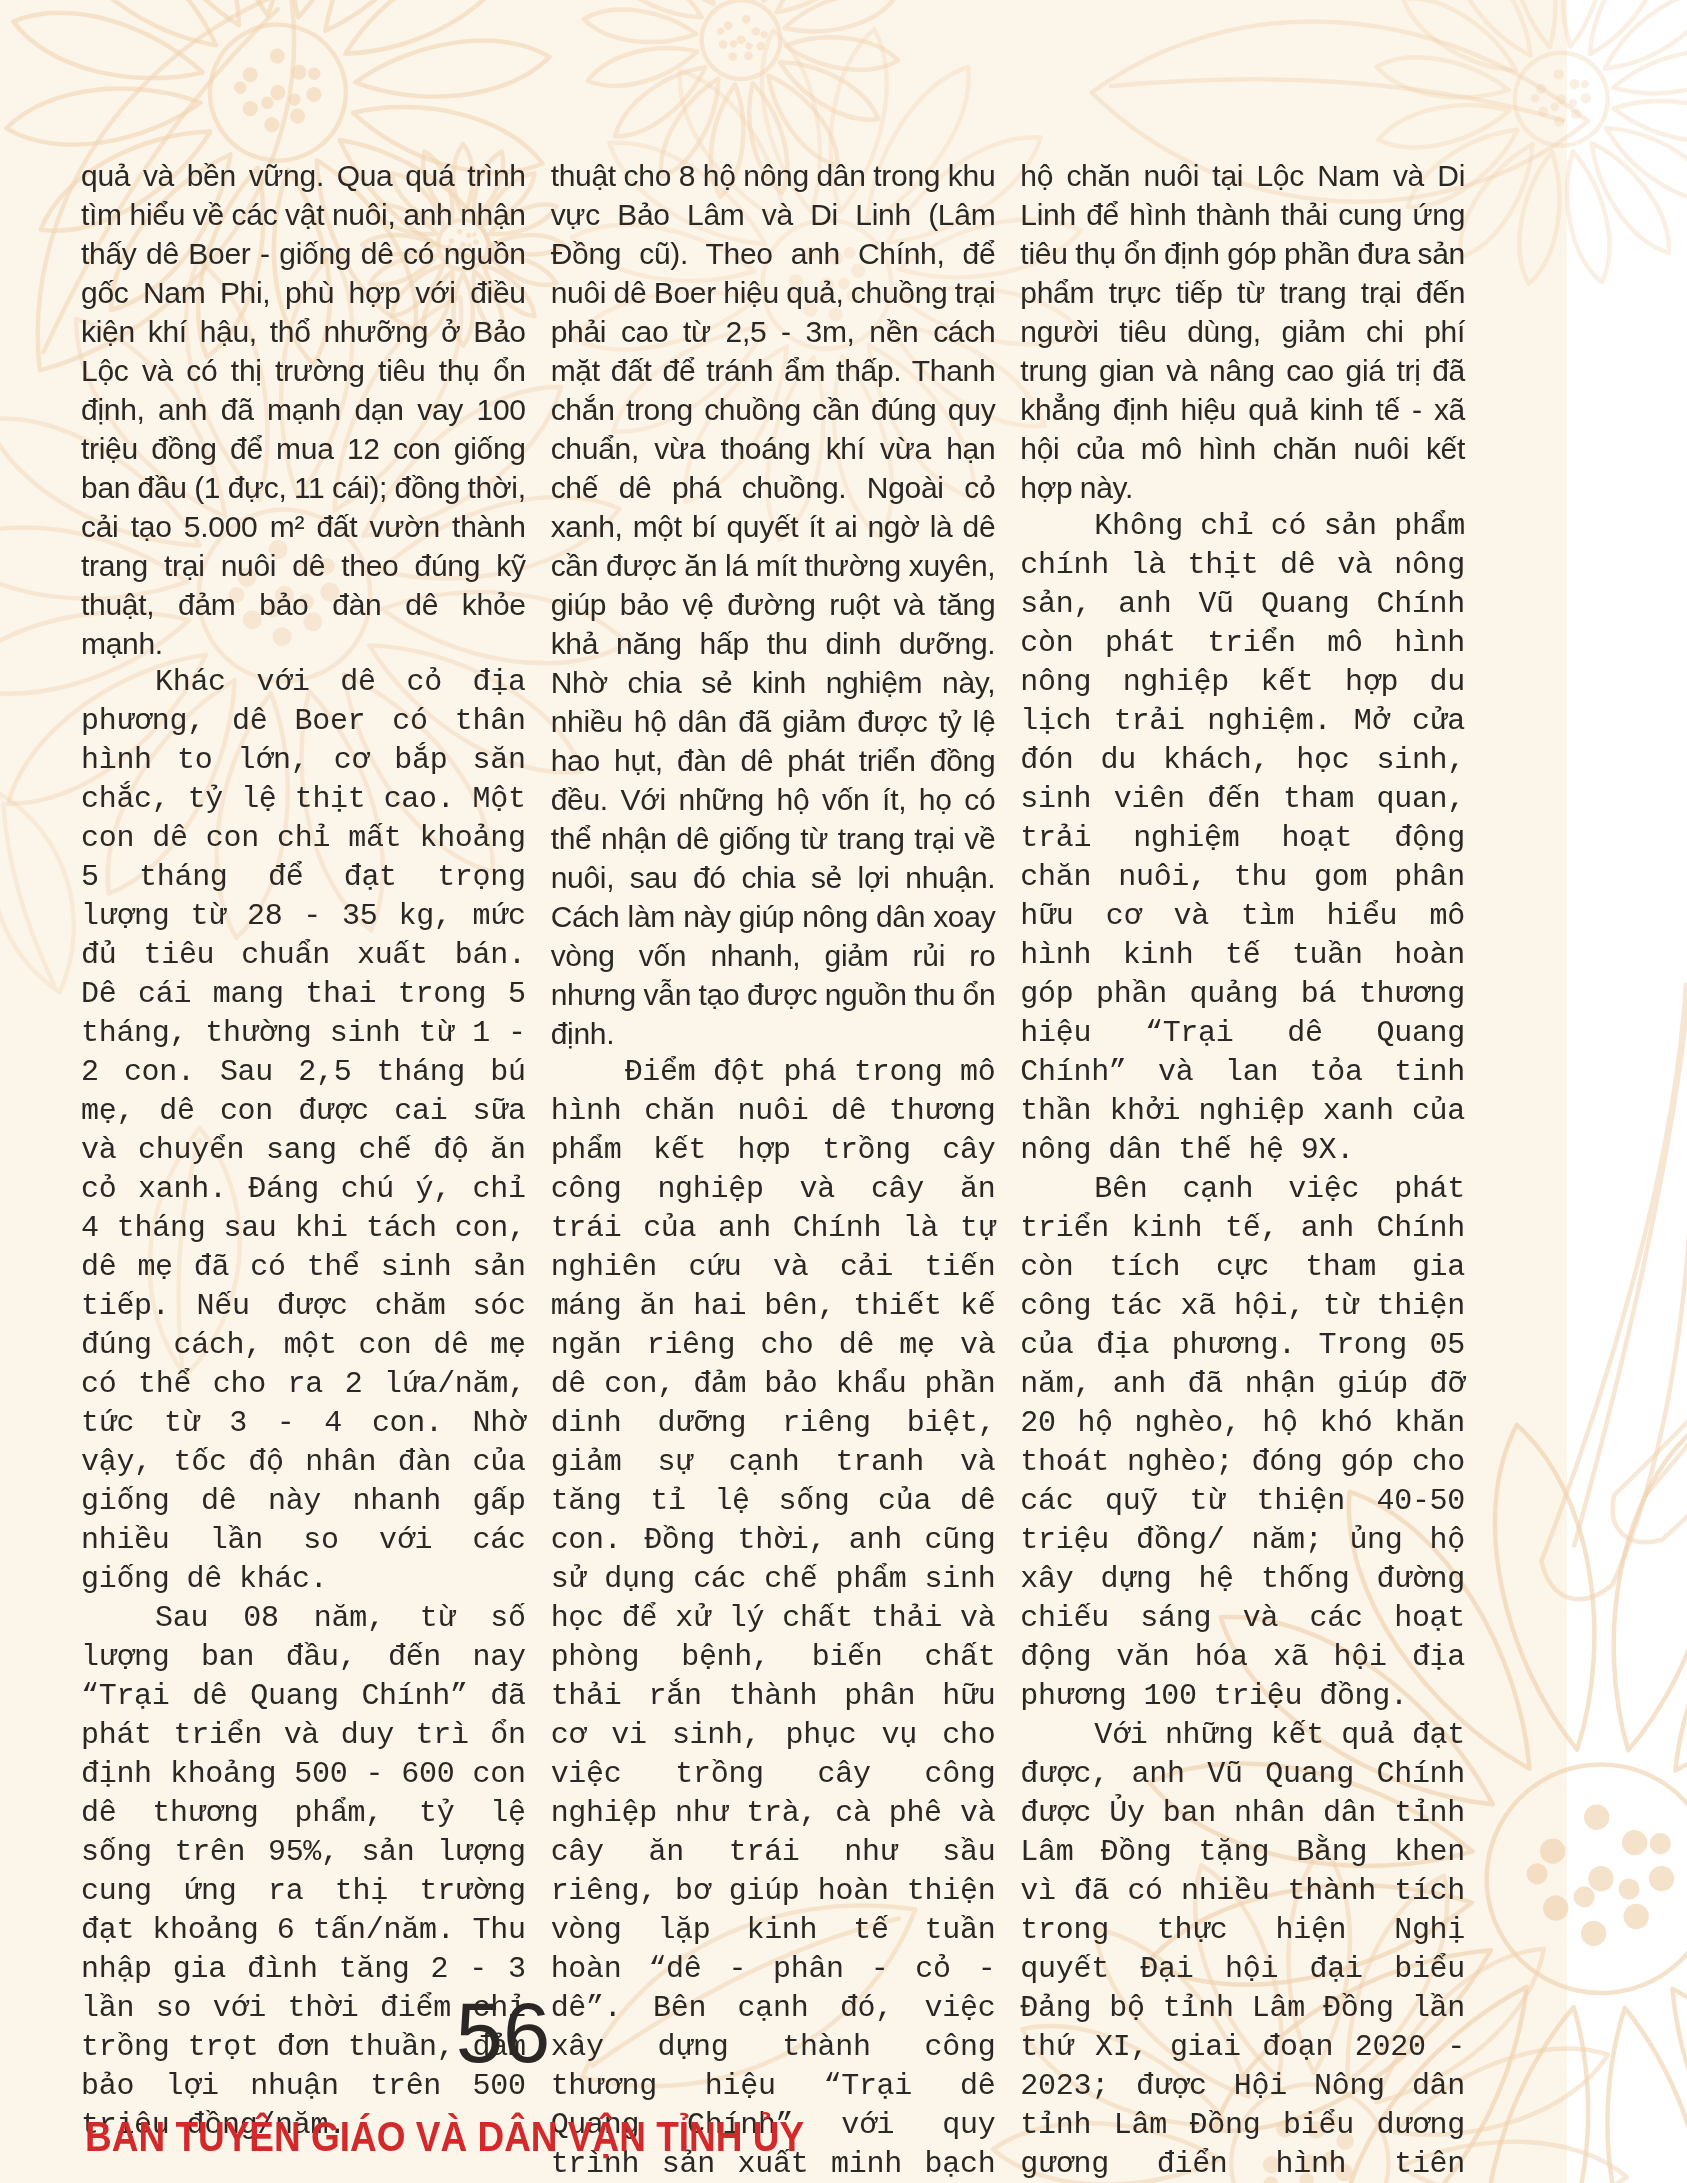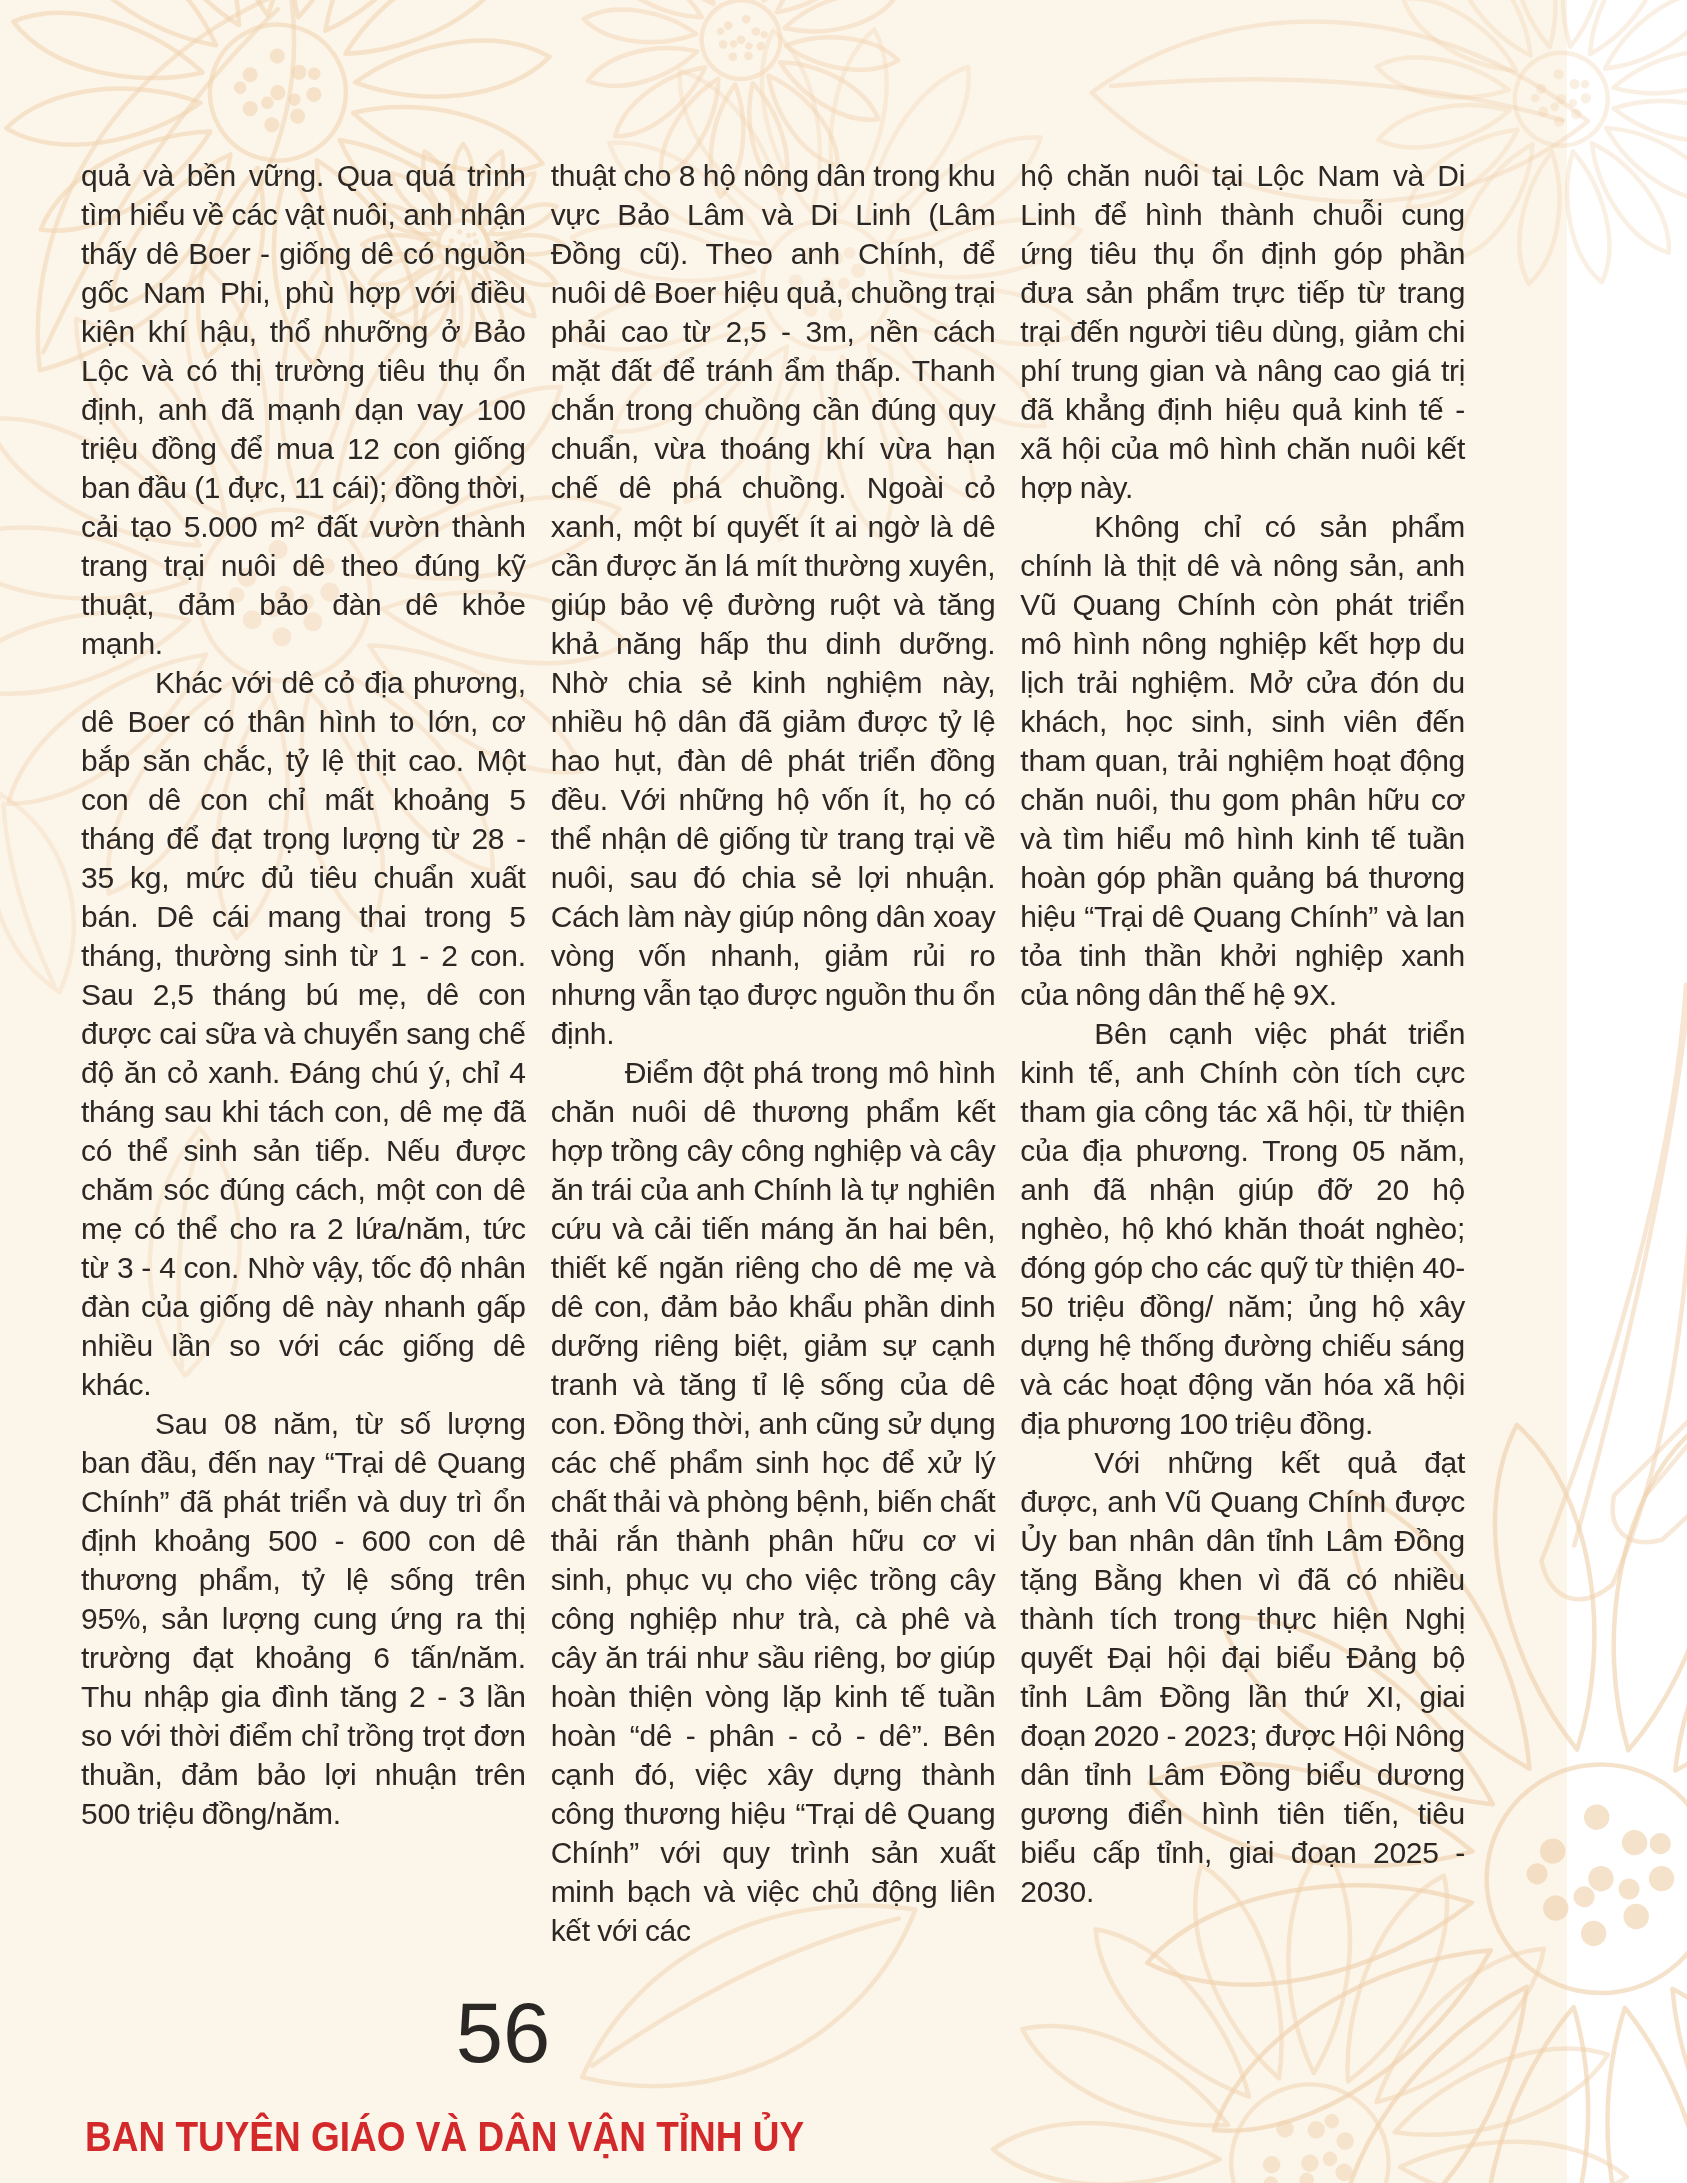--- a/index.html
+++ b/index.html
@@ -14,21 +14,21 @@
     stroke:var(--decoration,#f1d3b0);fill:none;stroke-width:4.5;
     vector-effect:non-scaling-stroke;stroke-linecap:round;stroke-linejoin:round;
   }
   .deco .dot{fill:var(--decoration,#f1d3b0);stroke:none;}
   .article{position:absolute;left:81px;top:156px;width:1384px;display:flex;gap:25px;z-index:2;}
   .col{width:445px;}
   .para{
     margin:0;font-size:30px;line-height:39px;letter-spacing:-0.3px;word-spacing:-0.7px;
     color:var(--text,#2a2724);text-align:justify;
   }
-  .para.indent{text-indent:74px;}
+  .para.indent{text-indent:74px;font-family:Liberation Mono, monospace;}
   .footer{position:absolute;left:85px;top:1990px;display:flex;align-items:center;gap:37px;z-index:2;flex-direction:column;}
   .pagenum{font-size:85px;line-height:1;color:var(--text,#231f20);font-weight:400;}
   .footer-label{
     font-size:43px;font-weight:700;color:var(--footer_red,#d3292b);
     transform:scaleX(0.86);transform-origin:left center;white-space:nowrap;
   }
 </style>
 </head>
 <body>
 
@@ -99,21 +99,21 @@
     <div class="col">
         <p class="para">quả và bền vững. Qua quá trình tìm hiểu về các vật nuôi, anh nhận thấy dê Boer - giống dê có nguồn gốc Nam Phi, phù hợp với điều kiện khí hậu, thổ nhưỡng ở Bảo Lộc và có thị trường tiêu thụ ổn định, anh đã mạnh dạn vay 100 triệu đồng để mua 12 con giống ban đầu (1 đực, 11 cái); đồng thời, cải tạo 5.000 m² đất vườn thành trang trại nuôi dê theo đúng kỹ thuật, đảm bảo đàn dê khỏe mạnh.</p>
         <p class="para indent">Khác với dê cỏ địa phương, dê Boer có thân hình to lớn, cơ bắp săn chắc, tỷ lệ thịt cao. Một con dê con chỉ mất khoảng 5 tháng để đạt trọng lượng từ 28 - 35 kg, mức đủ tiêu chuẩn xuất bán. Dê cái mang thai trong 5 tháng, thường sinh từ 1 - 2 con. Sau 2,5 tháng bú mẹ, dê con được cai sữa và chuyển sang chế độ ăn cỏ xanh. Đáng chú ý, chỉ 4 tháng sau khi tách con, dê mẹ đã có thể sinh sản tiếp. Nếu được chăm sóc đúng cách, một con dê mẹ có thể cho ra 2 lứa/năm, tức từ 3 - 4 con. Nhờ vậy, tốc độ nhân đàn của giống dê này nhanh gấp nhiều lần so với các giống dê khác.</p>
         <p class="para indent">Sau 08 năm, từ số lượng ban đầu, đến nay “Trại dê Quang Chính” đã phát triển và duy trì ổn định khoảng 500 - 600 con dê thương phẩm, tỷ lệ sống trên 95%, sản lượng cung ứng ra thị trường đạt khoảng 6 tấn/năm. Thu nhập gia đình tăng 2 - 3 lần so với thời điểm chỉ trồng trọt đơn thuần, đảm bảo lợi nhuận trên 500 triệu đồng/năm.</p>
       </div>
     <div class="col">
         <p class="para">thuật cho 8 hộ nông dân trong khu vực Bảo Lâm và Di Linh (Lâm Đồng cũ). Theo anh Chính, để nuôi dê Boer hiệu quả, chuồng trại phải cao từ 2,5 - 3m, nền cách mặt đất để tránh ẩm thấp. Thanh chắn trong chuồng cần đúng quy chuẩn, vừa thoáng khí vừa hạn chế dê phá chuồng. Ngoài cỏ xanh, một bí quyết ít ai ngờ là dê cần được ăn lá mít thường xuyên, giúp bảo vệ đường ruột và tăng khả năng hấp thu dinh dưỡng. Nhờ chia sẻ kinh nghiệm này, nhiều hộ dân đã giảm được tỷ lệ hao hụt, đàn dê phát triển đồng đều. Với những hộ vốn ít, họ có thể nhận dê giống từ trang trại về nuôi, sau đó chia sẻ lợi nhuận. Cách làm này giúp nông dân xoay vòng vốn nhanh, giảm rủi ro nhưng vẫn tạo được nguồn thu ổn định.</p>
         <p class="para indent">Điểm đột phá trong mô hình chăn nuôi dê thương phẩm kết hợp trồng cây công nghiệp và cây ăn trái của anh Chính là tự nghiên cứu và cải tiến máng ăn hai bên, thiết kế ngăn riêng cho dê mẹ và dê con, đảm bảo khẩu phần dinh dưỡng riêng biệt, giảm sự cạnh tranh và tăng tỉ lệ sống của dê con. Đồng thời, anh cũng sử dụng các chế phẩm sinh học để xử lý chất thải và phòng bệnh, biến chất thải rắn thành phân hữu cơ vi sinh, phục vụ cho việc trồng cây công nghiệp như trà, cà phê và cây ăn trái như sầu riêng, bơ giúp hoàn thiện vòng lặp kinh tế tuần hoàn “dê - phân - cỏ - dê”. Bên cạnh đó, việc xây dựng thành công thương hiệu “Trại dê Quang Chính” với quy trình sản xuất minh bạch và việc chủ động liên kết với các</p>
       </div>
     <div class="col">
-        <p class="para">hộ chăn nuôi tại Lộc Nam và Di Linh để hình thành chuỗi cung ứng tiêu thụ ổn định góp phần đưa sản phẩm trực tiếp từ trang trại đến người tiêu dùng, giảm chi phí trung gian và nâng cao giá trị đã khẳng định hiệu quả kinh tế - xã hội của mô hình chăn nuôi kết hợp này.</p>
+        <p class="para">hộ chăn nuôi tại Lộc Nam và Di Linh để hình thành thải cung ứng tiêu thụ ổn định góp phần đưa sản phẩm trực tiếp từ trang trại đến người tiêu dùng, giảm chi phí trung gian và nâng cao giá trị đã khẳng định hiệu quả kinh tế - xã hội của mô hình chăn nuôi kết hợp này.</p>
         <p class="para indent">Không chỉ có sản phẩm chính là thịt dê và nông sản, anh Vũ Quang Chính còn phát triển mô hình nông nghiệp kết hợp du lịch trải nghiệm. Mở cửa đón du khách, học sinh, sinh viên đến tham quan, trải nghiệm hoạt động chăn nuôi, thu gom phân hữu cơ và tìm hiểu mô hình kinh tế tuần hoàn góp phần quảng bá thương hiệu “Trại dê Quang Chính” và lan tỏa tinh thần khởi nghiệp xanh của nông dân thế hệ 9X.</p>
         <p class="para indent">Bên cạnh việc phát triển kinh tế, anh Chính còn tích cực tham gia công tác xã hội, từ thiện của địa phương. Trong 05 năm, anh đã nhận giúp đỡ 20 hộ nghèo, hộ khó khăn thoát nghèo; đóng góp cho các quỹ từ thiện 40-50 triệu đồng/ năm; ủng hộ xây dựng hệ thống đường chiếu sáng và các hoạt động văn hóa xã hội địa phương 100 triệu đồng.</p>
         <p class="para indent">Với những kết quả đạt được, anh Vũ Quang Chính được Ủy ban nhân dân tỉnh Lâm Đồng tặng Bằng khen vì đã có nhiều thành tích trong thực hiện Nghị quyết Đại hội đại biểu Đảng bộ tỉnh Lâm Đồng lần thứ XI, giai đoạn 2020 - 2023; được Hội Nông dân tỉnh Lâm Đồng biểu dương gương điển hình tiên tiến, tiêu biểu cấp tỉnh, giai đoạn 2025 - 2030.</p>
       </div>
   </main>
 
   <footer class="footer">
     <span class="pagenum">56</span>
     <span class="footer-label">BAN TUYÊN GIÁO VÀ DÂN VẬN TỈNH ỦY</span>
   </footer>

